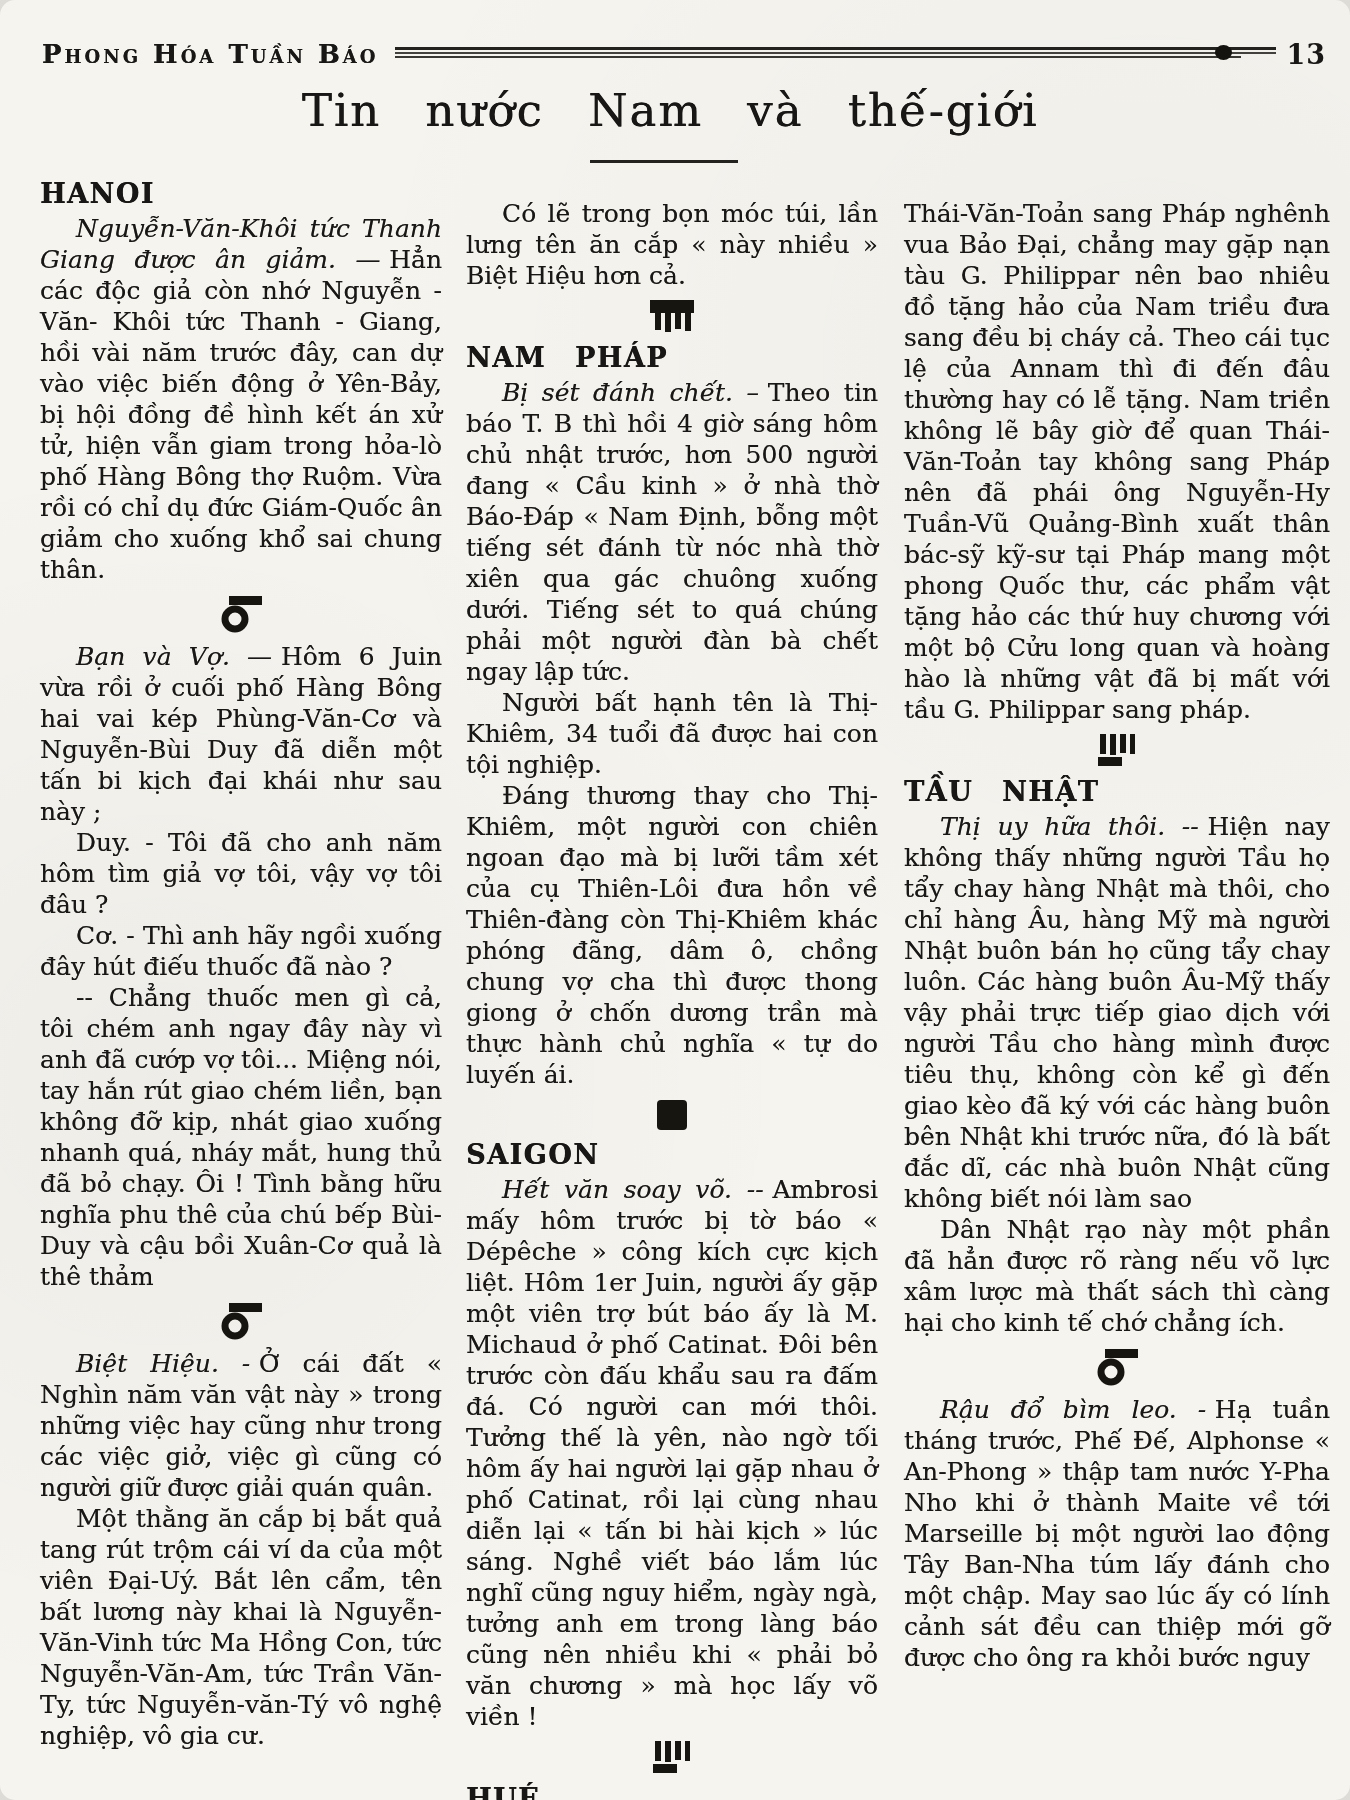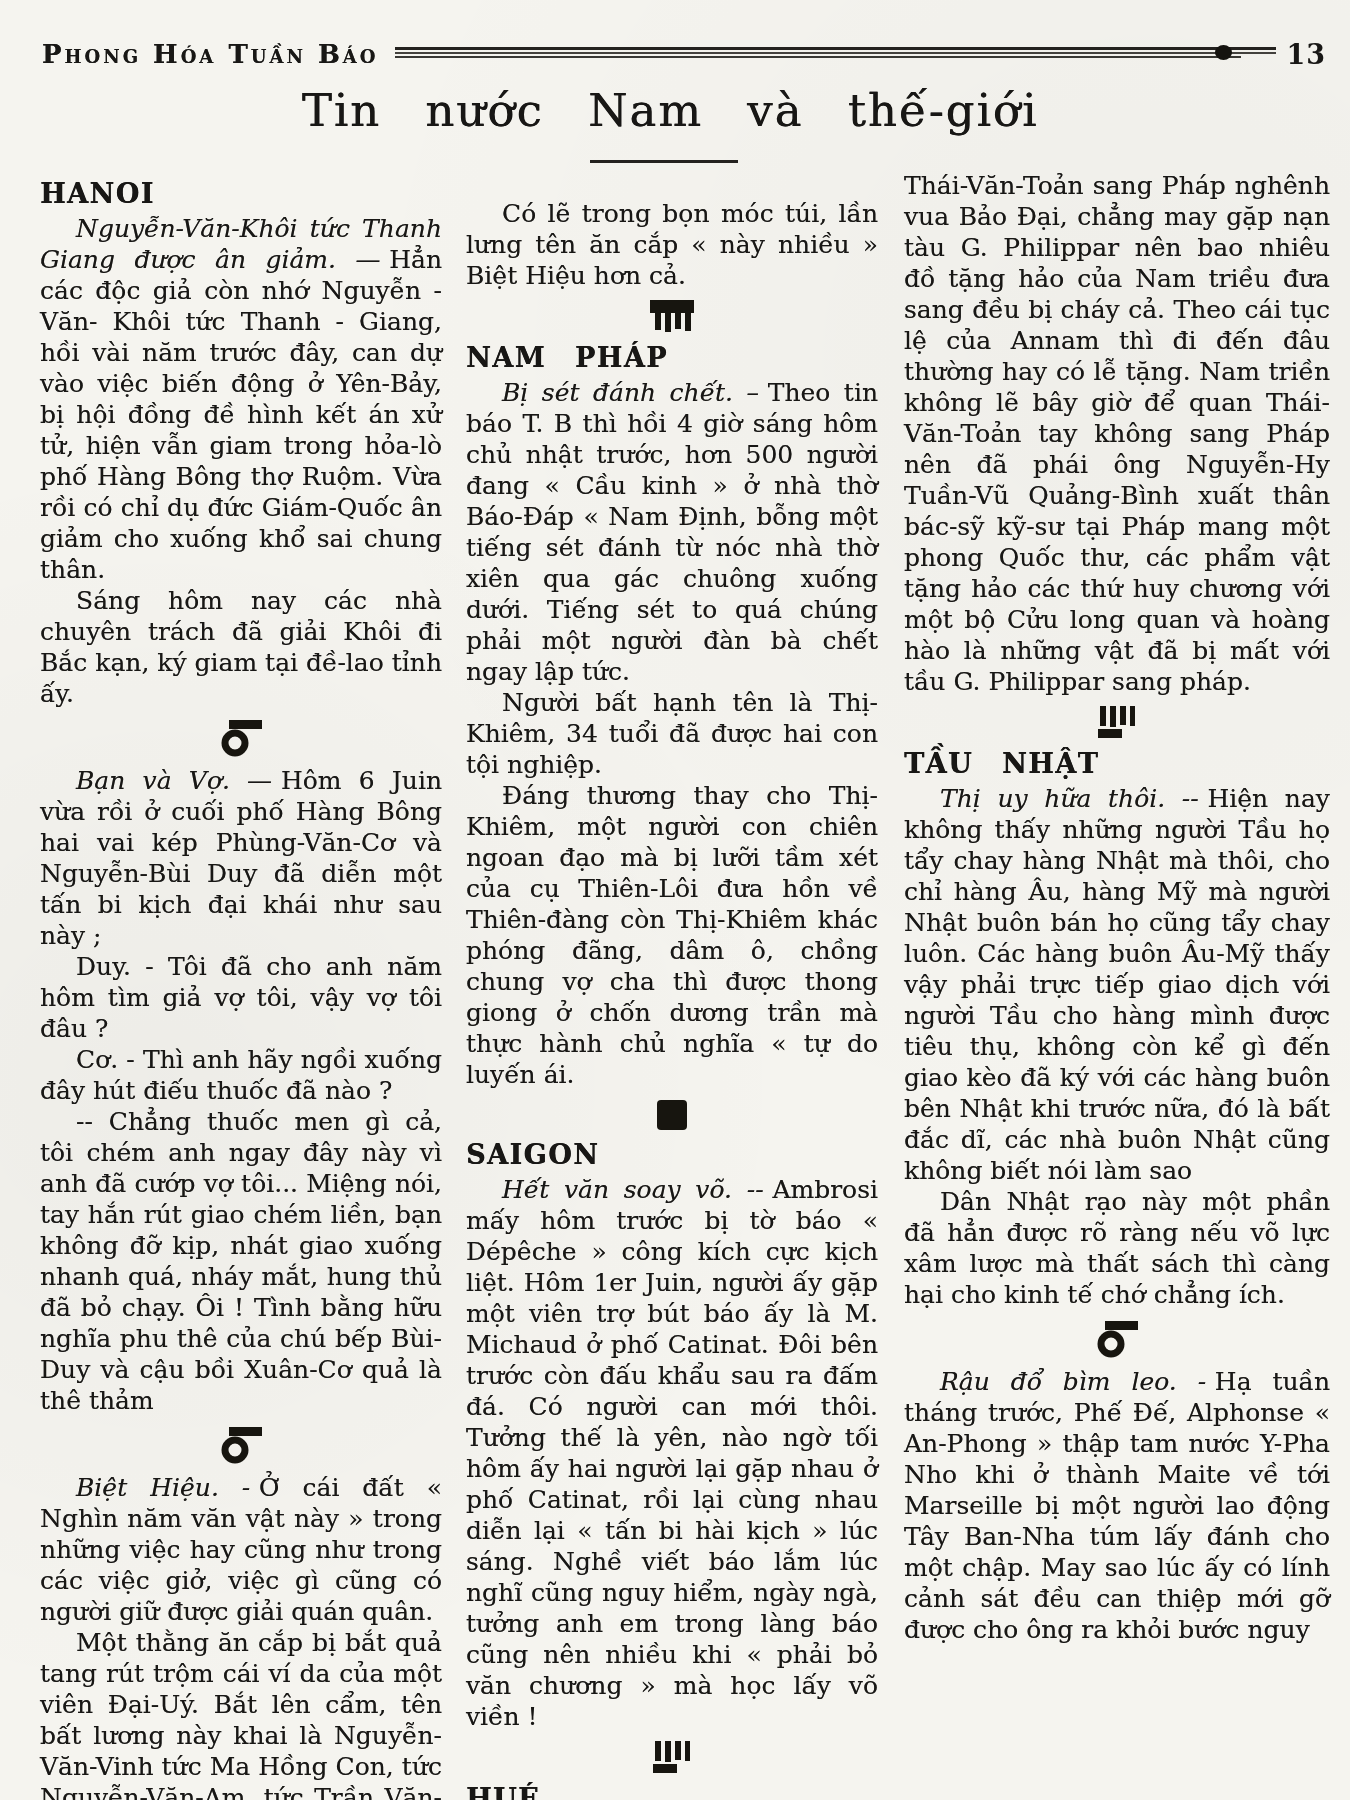--- a/index.html
+++ b/index.html
@@ -5,20 +5,21 @@
   html,body { margin:0; padding:0; background:#dedcd6; }
   .page {
     position:relative; width:1350px; height:1800px; margin:0 auto;
     background:#f5f4ef;
     background-image:
       radial-gradient(circle at 12% 60%, rgba(0,0,0,0.03), transparent 40%),
       radial-gradient(circle at 85% 20%, rgba(0,0,0,0.025), transparent 45%);
     overflow:hidden;
     color:#181715;
     font-family:"DejaVu Serif", serif;
+    border-radius:15px;
   }
   
   .masthead-row {
     position:absolute; top:32px; left:42px; right:24px; height:44px;
     display:flex; align-items:center;
   }
   .masthead-name {
     font-variant:small-caps; font-weight:bold; font-size:26px;
     letter-spacing:3px; white-space:nowrap; padding-right:16px;
     text-shadow:0 0 .5px rgba(0,0,0,.7);
@@ -47,21 +48,21 @@
   .col-right  { left:904px; width:426px; }
   .para { margin:0; text-align:justify; text-indent:36px; text-shadow:0 0 .4px rgba(10,10,10,.55); }
   .para.noindent { text-indent:0; }
   .lead { font-style:italic; margin-right:.35em; }
   .heading {
     font-weight:bold; font-size:27px; letter-spacing:1.5px;
     margin:8px 0 4px 0; text-indent:0; text-shadow:.4px 0 0 #181715;
   }
   .heading.wide { word-spacing:18px; }
   .mt-mid { margin-top:28px; }
-  .mt-right { margin-top:0; }
+  .mt-right { margin-top:28px; }
   
   .orn { display:flex; justify-content:center; margin:9px 0 7px 0; }
   .orn svg { display:block; }
   .ink { fill:#17150f; }
   .ink-stroke { stroke:#17150f; fill:none; }
 </style>
 </head>
 <body>
 
 <div class="page">
@@ -79,21 +80,20 @@
 
   <div class="page-title">Tin nước Nam và thế-giới</div>
   <div class="title-rule"></div>
 
   <div class="col col-left">
     <div class="heading">HANOI</div>
 
     <p class="para">
       <span class="lead">Nguyễn-Văn-Khôi tức Thanh Giang được ân giảm. —</span><span>Hẳn các độc giả còn nhớ Nguyễn - Văn- Khôi tức Thanh - Giang, hồi vài năm trước đây, can dự vào việc biến động ở Yên-Bảy, bị hội đồng đề hình kết án xử tử, hiện vẫn giam trong hỏa-lò phố Hàng Bông thợ Ruộm. Vừa rồi có chỉ dụ đức Giám-Quốc ân giảm cho xuống khổ sai chung thân.</span>
     </p>
-    <p class="para">Sáng hôm nay các nhà chuyên trách đã giải Khôi đi Bắc kạn, ký giam tại đề-lao tỉnh ấy.</p>
 
     <div class="orn">
       <svg width="46" height="40" viewBox="0 0 46 40">
         <rect class="ink" x="11" y="2" width="33" height="9"></rect>
         <circle class="ink-stroke" cx="17" cy="25" r="10" stroke-width="7"></circle>
       </svg>
     </div>
 
     <p class="para">
       <span class="lead">Bạn và Vợ. —</span><span>Hôm 6 Juin vừa rồi ở cuối phố Hàng Bông hai vai kép Phùng-Văn-Cơ và Nguyễn-Bùi Duy đã diễn một tấn bi kịch đại khái như sau này ;</span>

